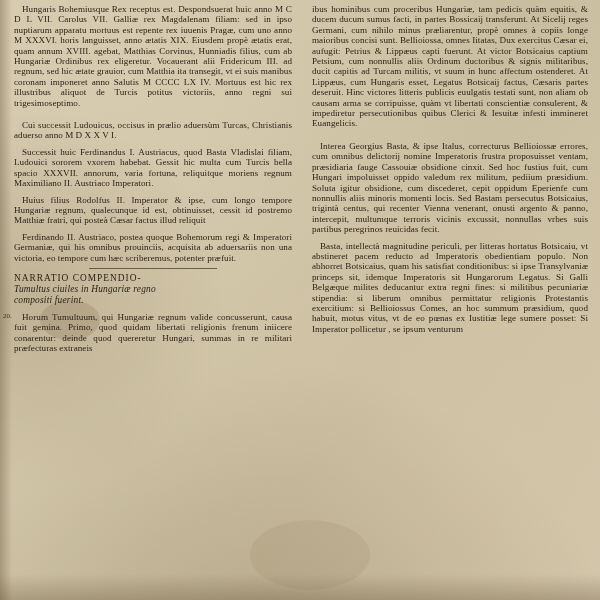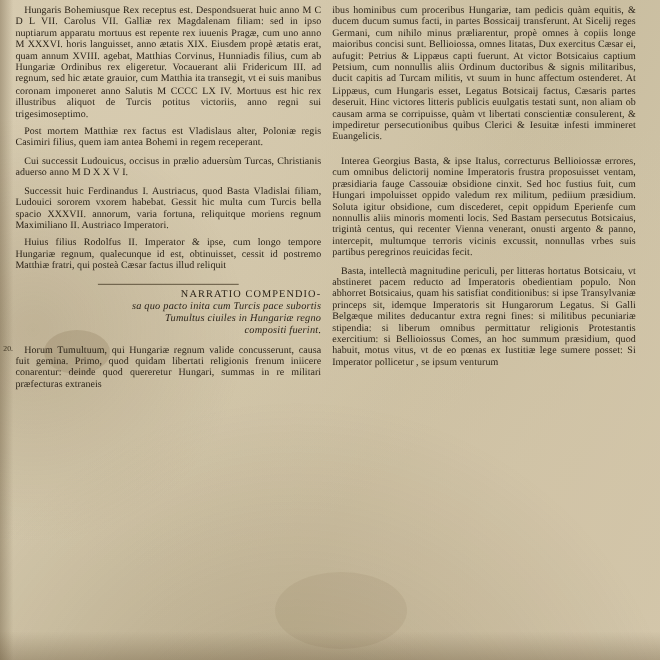--- a/index.html
+++ b/index.html
@@ -30,21 +30,21 @@
     left: 0; top: 0; right: 0; bottom: 0;
     background:
       radial-gradient(circle at 45% 120%, rgba(120,100,65,0.22) 0%, rgba(120,100,65,0) 45%),
       radial-gradient(circle at 5% 50%, rgba(120,100,65,0.18) 0%, rgba(120,100,65,0) 30%);
     pointer-events: none;
     mix-blend-mode: multiply;
   }
   .cols {
     position: relative;
     display: flex;
-    gap: 8px;
+    gap: 18px;
     height: 100%;
   }
   .col {
     width: 278px;
     position: relative;
   }
   .col p, .col div.para {
     margin: 0;
     font-size: 9.1px;
     line-height: 10.4px;
@@ -61,21 +61,21 @@
     height: 6px;
   }
   .rule {
     width: 46%;
     margin: 5px auto 4px auto;
     border-top: 1px solid #4a3d28;
     opacity: 0.75;
   }
   .heading {
     font-style: italic;
-    text-align: right;
+    text-align: left;
     font-size: 9.4px;
     line-height: 11px;
     color: #2b2318;
     letter-spacing: 0.2px;
   }
   .heading .caps {
     font-style: normal;
     letter-spacing: 1px;
     font-size: 9.4px;
   }
@@ -119,34 +119,33 @@
   <div class="bottom-shadow"></div>
   <div class="blot" style="left:40px; top:300px; width:60px; height:40px;"></div>
   <div class="blot" style="left:250px; top:520px; width:120px; height:70px; opacity:.5;"></div>
 
   <div class="cols">
 
     <div class="col">
       <div class="col-left-inner">
         <p>Hungaris Bohemiusque Rex receptus est. Despondsuerat huic anno M C D L VII. Carolus VII. Galliæ rex Magdalenam filiam: sed in ipso nuptiarum apparatu mortuus est repente rex iuuenis Pragæ, cum uno anno M XXXVI. horis languisset, anno ætatis XIX. Eiusdem propè ætatis erat, quam annum XVIII. agebat, Matthias Corvinus, Hunniadis filius, cum ab Hungariæ Ordinibus rex eligeretur. Vocauerant alii Fridericum III. ad regnum, sed hic ætate grauior, cum Matthia ita transegit, vt ei suis manibus coronam imponeret anno Salutis M CCCC LX IV. Mortuus est hic rex illustribus aliquot de Turcis potitus victoriis, anno regni sui trigesimoseptimo.</p>
         <div class="gap"></div>
-        <p>Post mortem Matthiæ rex factus est Vladislaus alter, Poloniæ regis Casimiri filius, quem iam antea Bohemi in regem receperant.</p>
         <div class="gap"></div>
         <p>Cui successit Ludouicus, occisus in prælio aduersùm Turcas, Christianis aduerso anno M D X X V I.</p>
         <div class="gap"></div>
         <p>Successit huic Ferdinandus I. Austriacus, quod Basta Vladislai filiam, Ludouici sororem vxorem habebat. Gessit hic multa cum Turcis bella spacio XXXVII. annorum, varia fortuna, reliquitque moriens regnum Maximiliano II. Austriaco Imperatori.</p>
         <div class="gap"></div>
         <p>Huius filius Rodolfus II. Imperator &amp; ipse, cum longo tempore Hungariæ regnum, qualecunque id est, obtinuisset, cessit id postremo Matthiæ fratri, qui posteà Cæsar factus illud reliquit</p>
         <div class="gap"></div>
+        <p>Ferdinando II. Austriaco, postea quoque Bohemorum regi &amp; Imperatori Germaniæ, qui his omnibus prouinciis, acquisita ab aduersariis non una victoria, eo tempore cum hæc scriberemus, potenter præfuit.</p>
 
         <div class="rule"></div>
 
         <div class="heading">
           <div class="caps">NARRATIO COMPENDIO-</div>
-          <div>sa quo pacto inita cum Turcis pace subortis</div>
           <div>Tumultus ciuiles in Hungariæ regno</div>
           <div>compositi fuerint.</div>
         </div>
 
         <div class="gap"></div>
 
         <div style="position:relative;">
           <span class="marg" style="top:0;">20.</span>
           <p>Horum Tumultuum, qui Hungariæ regnum valide concusserunt, causa fuit gemina. Primo, quod quidam libertati religionis frenum iniicere conarentur: deinde quod quereretur Hungari, summas in re militari præfecturas extraneis</p>
         </div>

